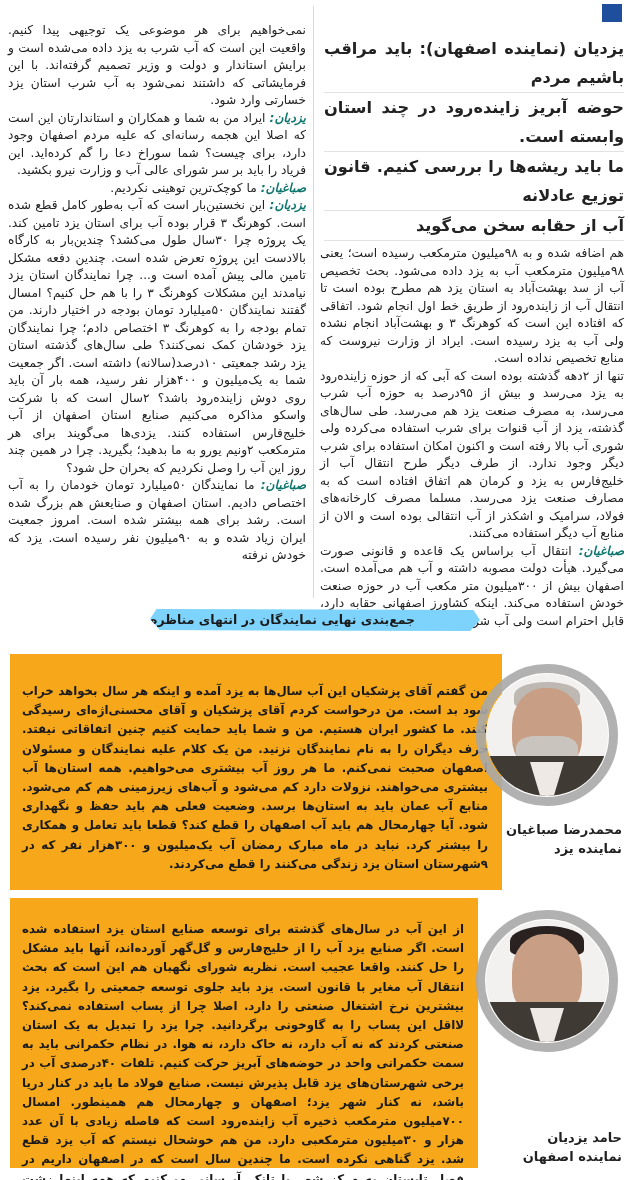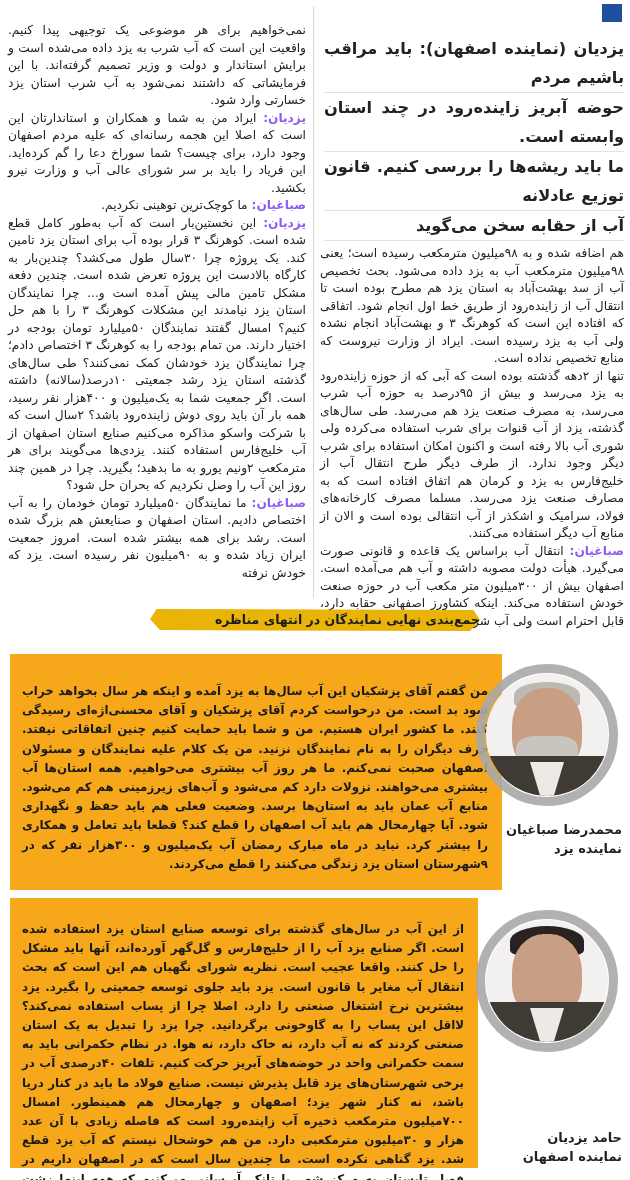--- a/index.html
+++ b/index.html
@@ -6,23 +6,23 @@
   body { width:630px; height:1180px; position:relative; overflow:hidden;
          font-family:"DejaVu Sans", sans-serif; color:#1e1e1e; direction:rtl; }
   .page-marker { position:absolute; top:4px; right:8px; width:20px; height:18px; background:#1f4e9c; }
   .col { position:absolute; direction:rtl; text-align:justify; text-align-last:right; }
   .col-right { top:34px; right:6px; width:304px; }
   .col-left { top:6px; left:8px; width:298px;margin-top:16px; }
   .col-sep { position:absolute; top:6px; left:313px; width:1px; height:592px; background:#d8d8d8; }
   .headline { font-weight:bold; font-size:16.2px; line-height:29px; margin:0 0 4px 4px; color:#222; }
   .headline span { display:block; border-bottom:1px solid #e2e2e2; }
   .para { font-size:12.2px; line-height:17.5px; margin:0; color:#222; }
-  .para .spk { font-weight:bold; color:#8b5cf6; }
+  .para .spk { font-weight:bold; color:#0f766e;font-style:italic; }
   .summary-title-wrap { position:absolute; top:609px; left:150px; width:330px; height:22px; }
-  .summary-title { width:100%; height:100%; background:#eab308; text-align:right; font-weight:bold;
+  .summary-title { width:100%; height:100%; background:#7dd3fc; text-align:left; font-weight:bold;
                    font-size:12.5px; line-height:22px; color:#1a1a1a;
                    clip-path:polygon(2% 0,98% 5%,100% 50%,97% 100%,3% 96%,0 45%); }
   .quote-card { position:absolute; left:10px; width:468px; background:#f6a81a; }
   .card-1 { top:654px; height:236px;padding-left:24px; }
   .card-2 { top:898px; height:270px; }
   .quote-text { position:absolute; right:14px; left:12px; direction:rtl; text-align:justify; text-align-last:right;
                 font-weight:bold; font-size:11.8px; line-height:19.2px; color:#1a1a1a; }
   .card-1 .quote-text { top:28px; }
   .card-2 .quote-text { top:22px; }
   .portrait { position:absolute; width:122px; height:122px; border-radius:50%; }

